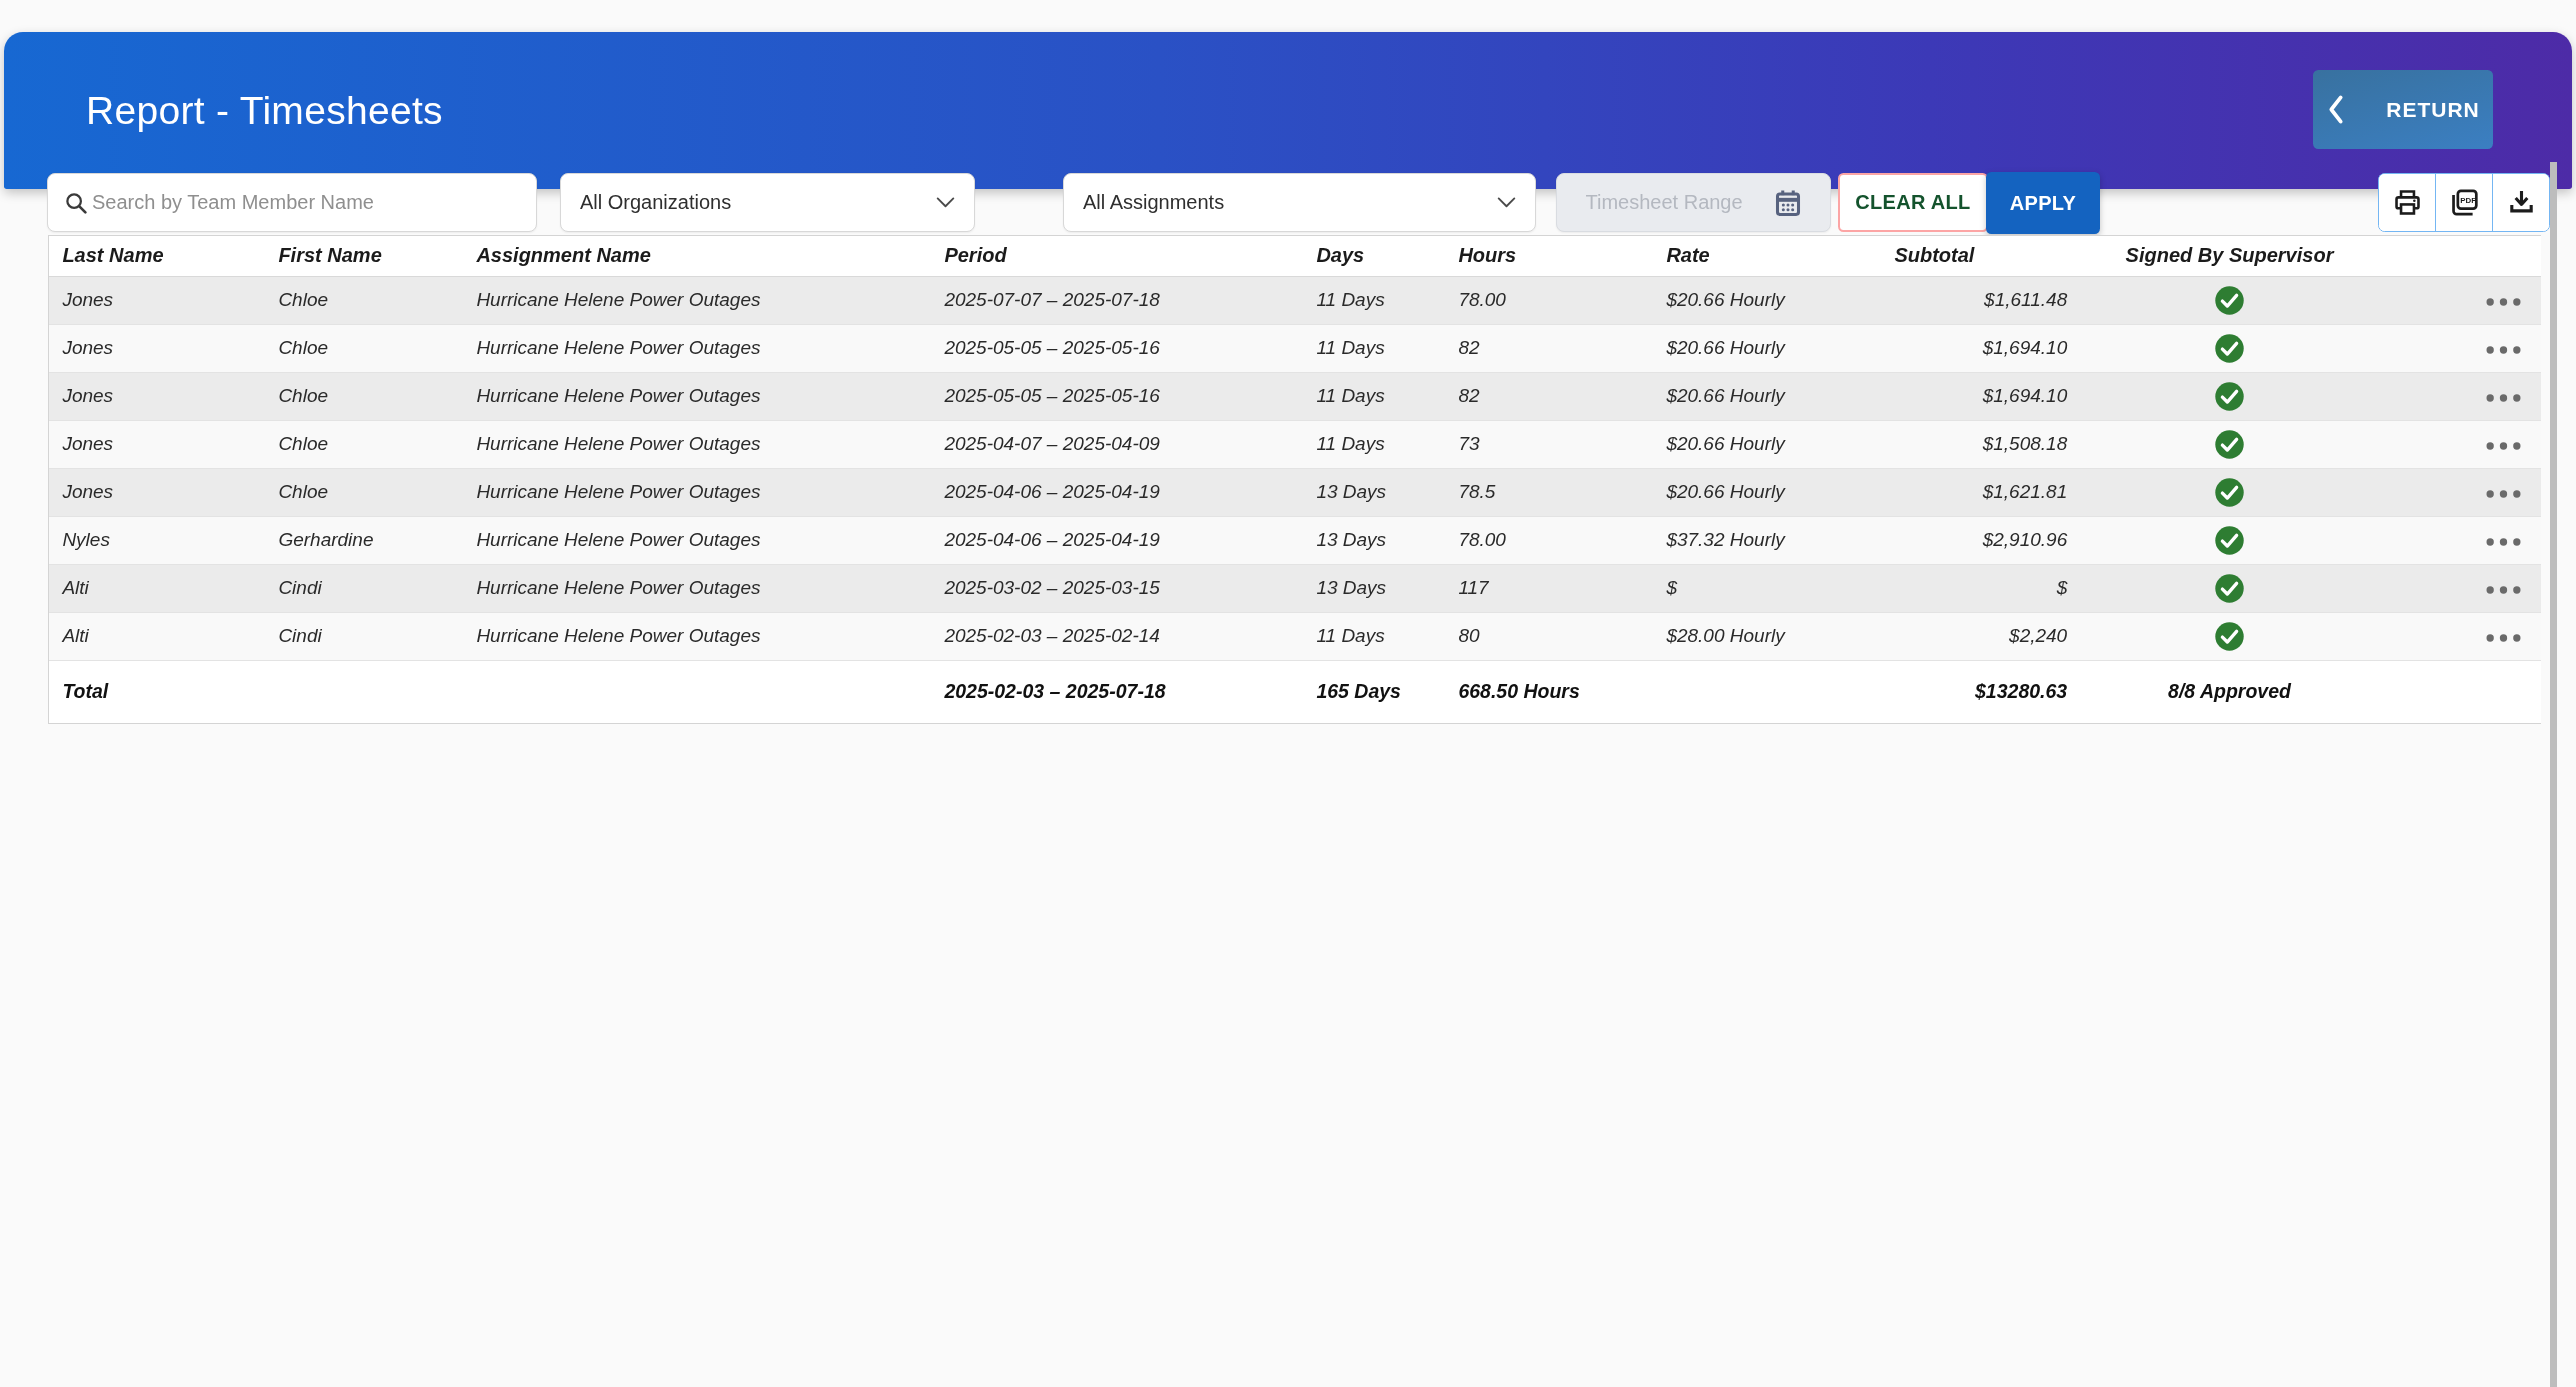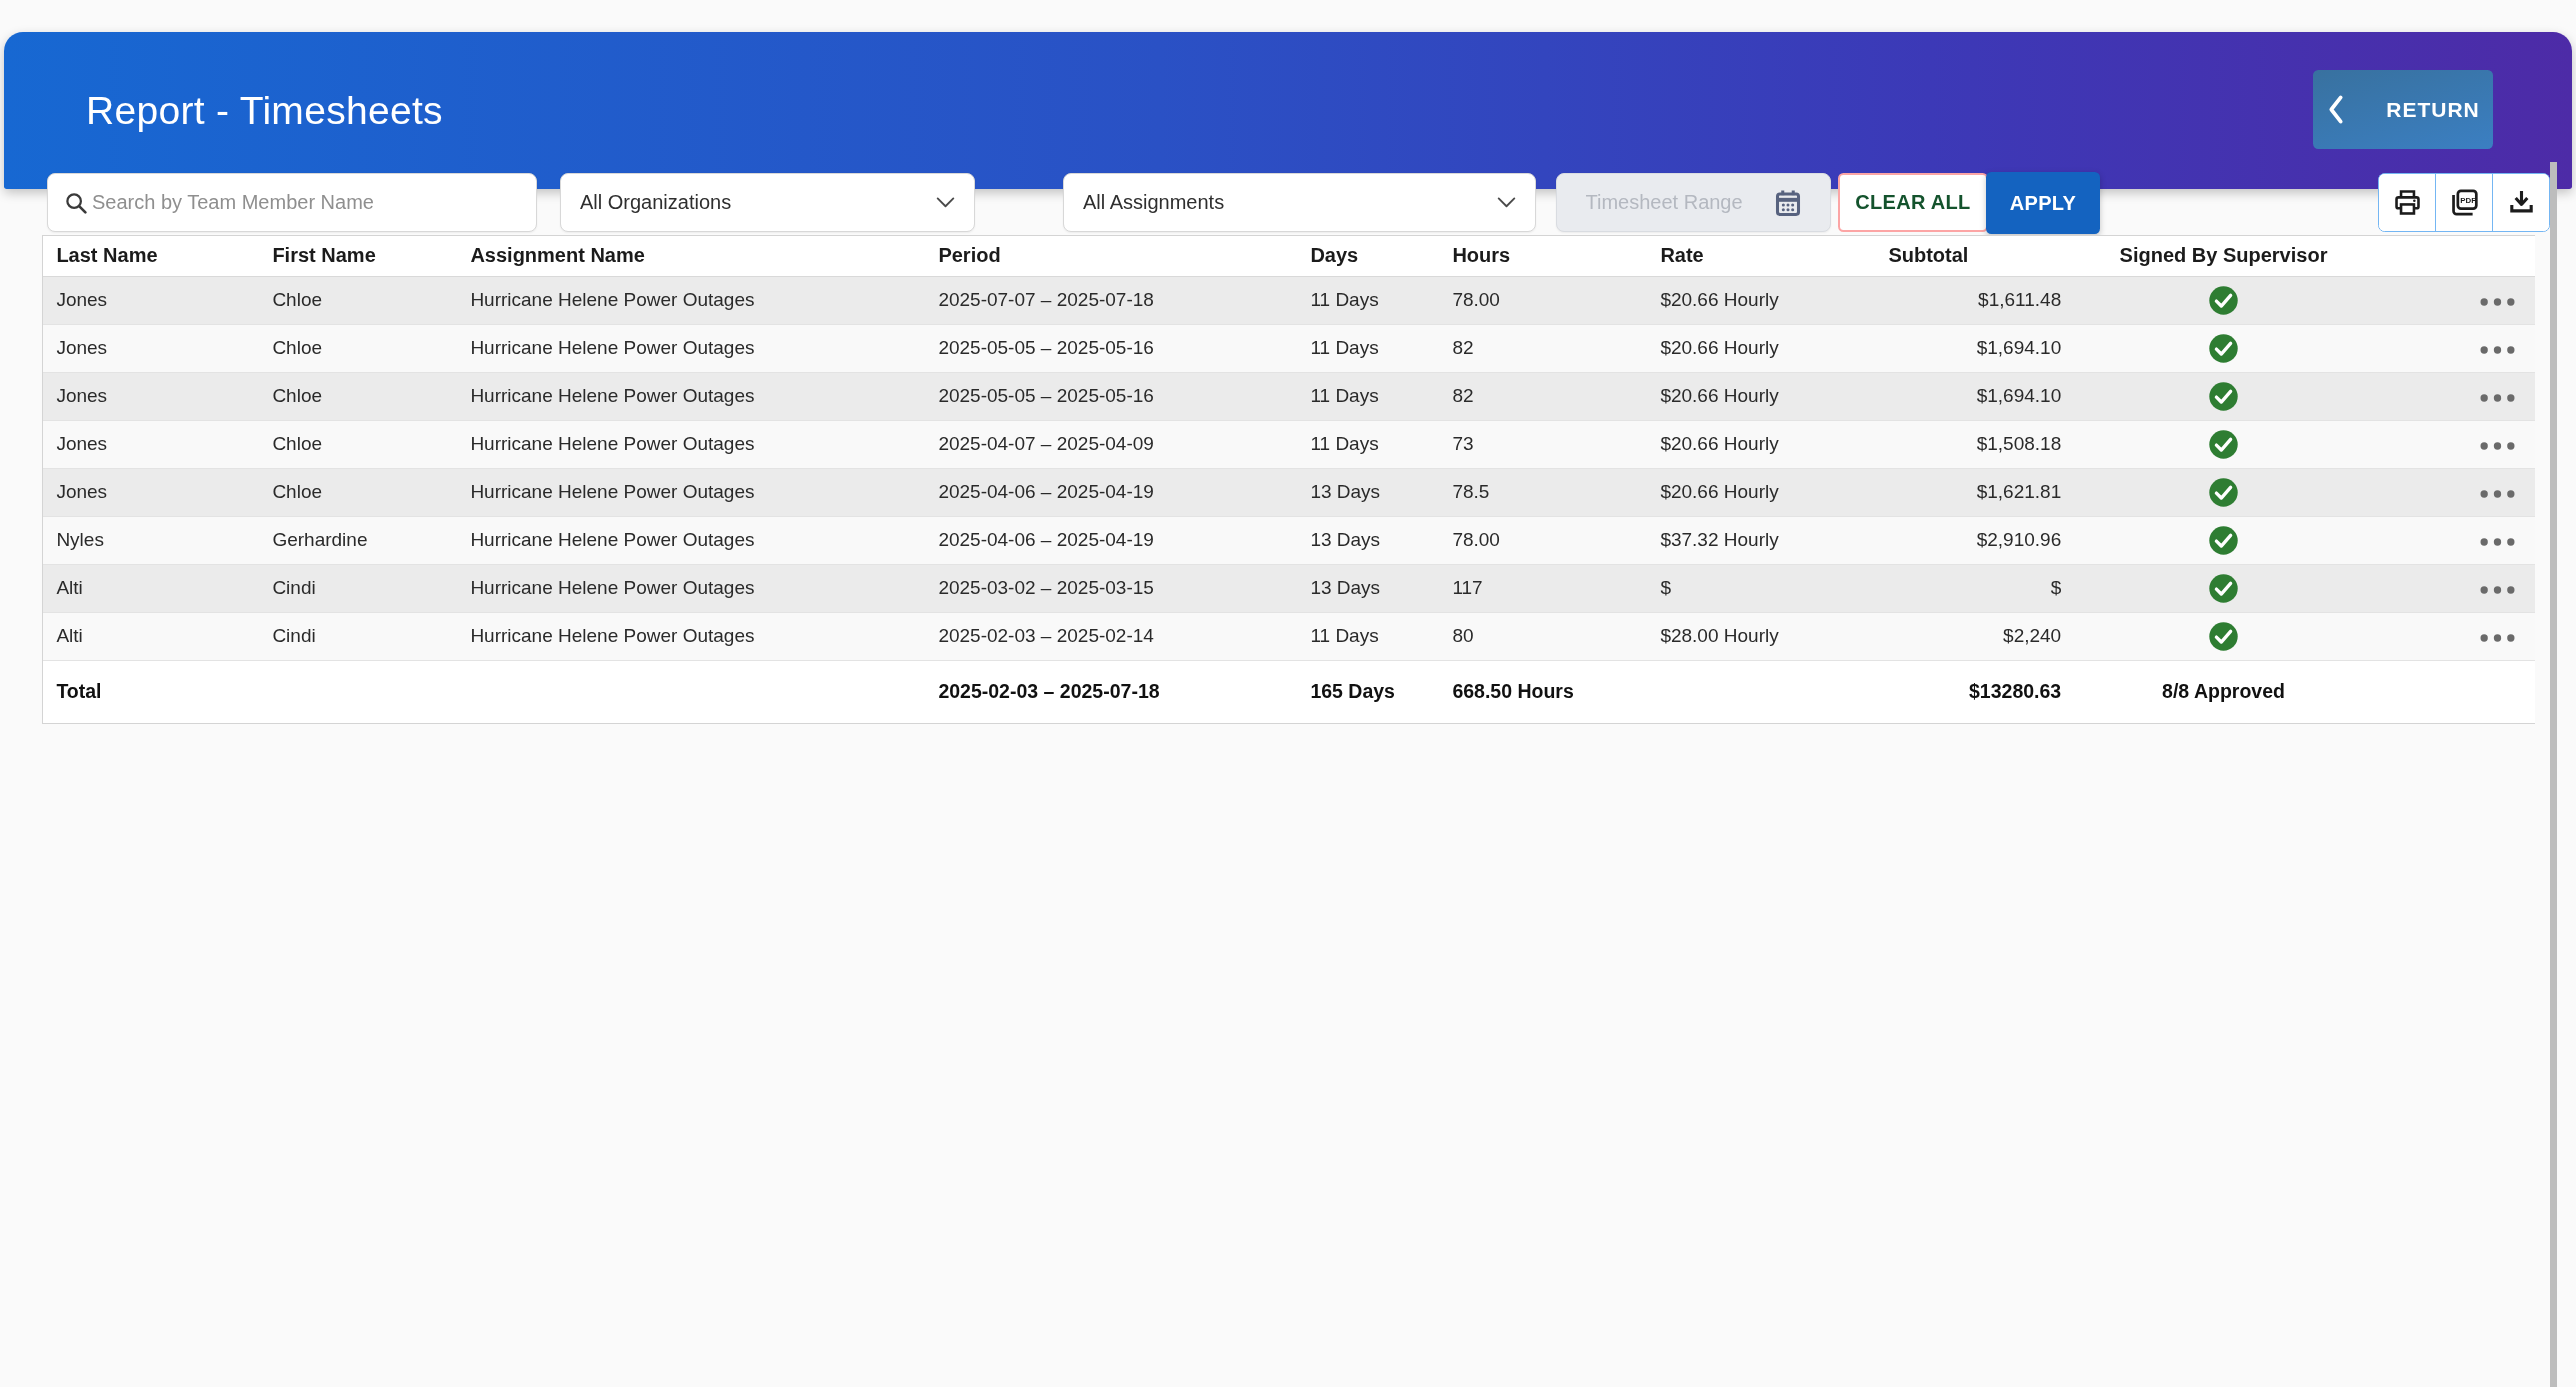--- a/index.html
+++ b/index.html
@@ -79,22 +79,22 @@
     overflow: hidden;
   }
   .export-btn {
     flex: 1; display: flex; align-items: center; justify-content: center;
     background: #fff; border: none; border-left: 1.3px solid #74b6f3; cursor: pointer;
   }
   .export-btn:first-child { border-left: none; }
 
   
   .table-wrap {
-    position: absolute; left: 42px; top: 235px; width: 2493px;
-    background: #a16207; border: 1.3px solid #d4d4d4;
+    position: absolute; left: 48px; top: 235px; width: 2493px;
+    background: #a16207; border: 1.3px solid #d4d4d4; font-style: italic;
   }
   table { width: 100%; border-collapse: collapse; table-layout: fixed; }
   th {
     height: 40px; font-size: 20px; font-weight: bold; color: #1b1b1b;
     text-align: left; padding-left: 13.4px; background: #fff;
     border-bottom: 1.3px solid #d9d9d9;
   }
   tbody td {
     height: 48px; font-size: 19px; color: #2a2a2a; padding-left: 13.4px;
     border-bottom: 1.3px solid #e3e3e3;

